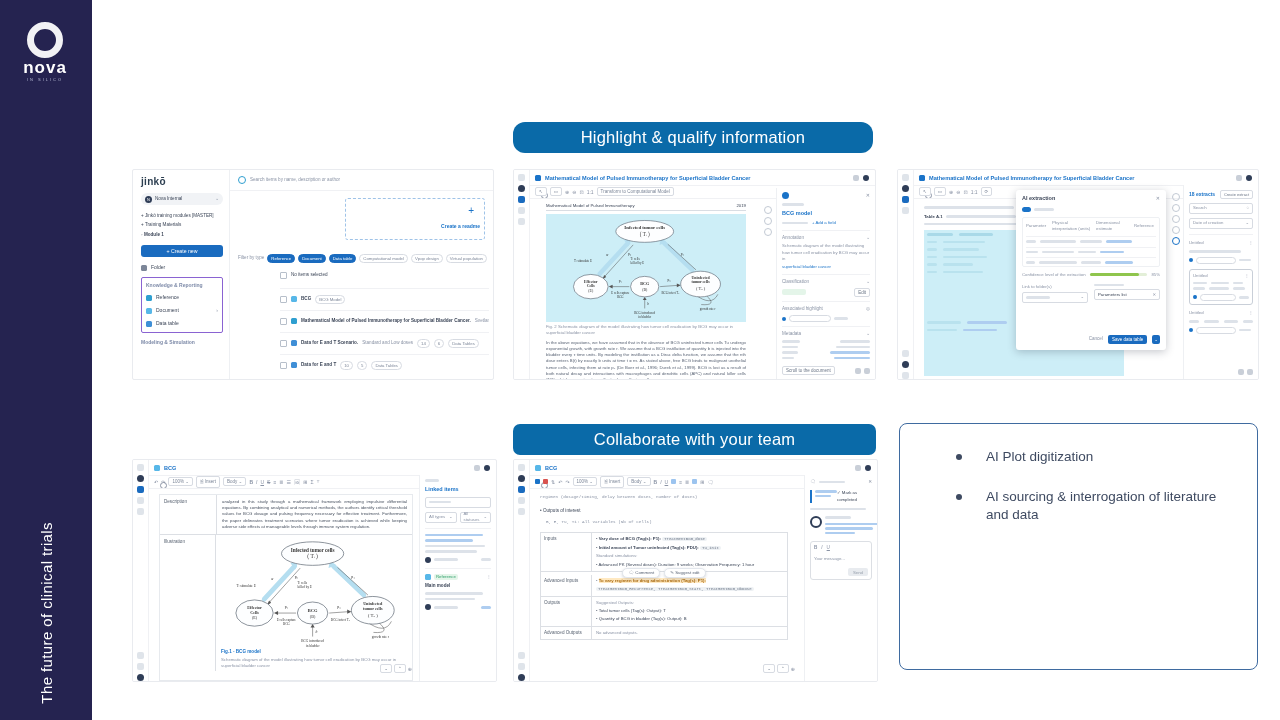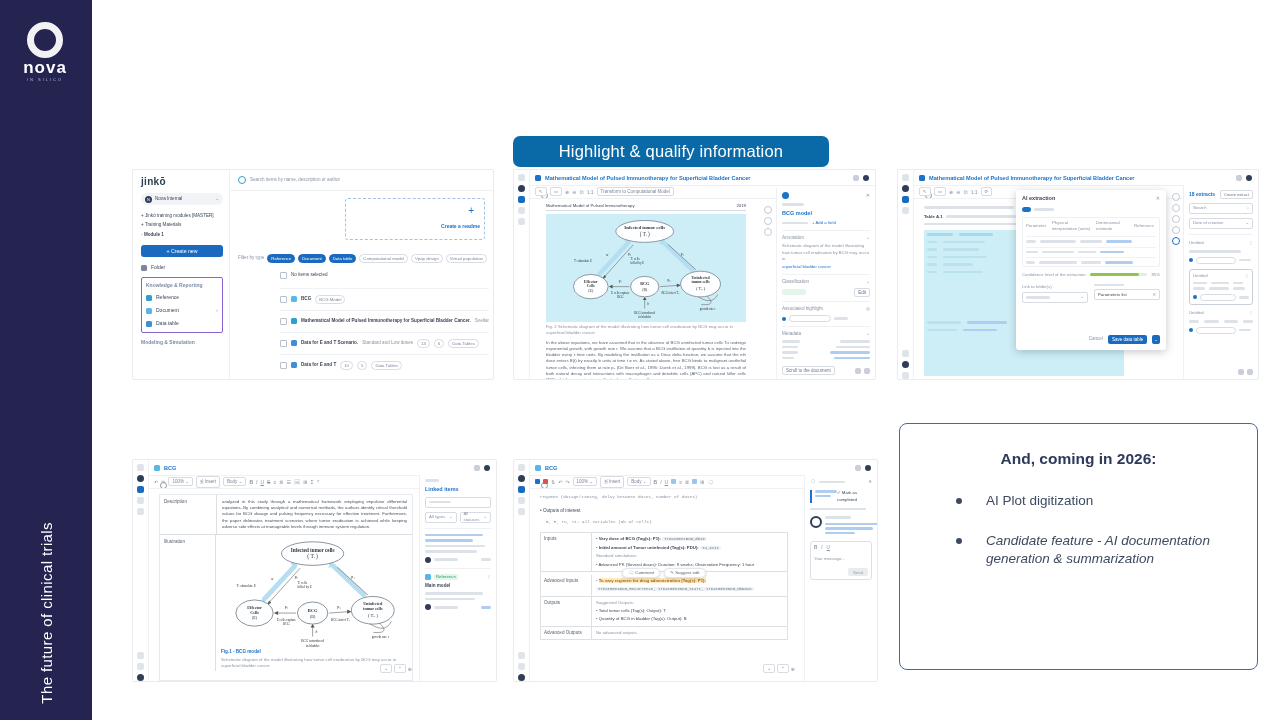--- a/index.html
+++ b/index.html
@@ -92,21 +92,21 @@
 <div class="slide">
 
   <aside class="brandbar">
     <div class="ring"></div>
     <div class="brand">nova</div>
     <div class="brandsub">IN SILICO</div>
     <div class="tagline">The future of clinical trials</div>
   </aside>
 
 
-  <div class="phead" style="left:513px;top:136px;width:316px;">Highlight &amp; qualify information</div>
+  <div class="phead" style="left:513px;top:122px;width:360px;border-radius:12px;">Highlight &amp; qualify information</div>
 
   <div class="shot" style="left:132px;top:169px;width:360px;height:209px;">
     <div class="p1side">
       <div class="jlogo">jinkō</div>
       <div class="wspill">
         <span class="wsdot">N</span>
         <span class="t45 dk" style="flex:1;">Nova Internal</span>
         <span class="t45 gy">⌄</span>
       </div>
       <div style="margin-top:8px;">
@@ -559,20 +559,21 @@
             <span class="sk" style="width:12px;"></span>
           </div>
       </div>
       <div class="fx" style="position:absolute;right:5px;bottom:4px;gap:3px;">
         <span class="mico"></span>
         <span class="mico"></span>
       </div>
     </div>
   </div>
 
+  <div class="phead" style="left:513px;top:424px;width:363px;">Collaborate with your team</div>
 
   <div class="shot" style="left:132px;top:459px;width:363px;height:221px;">
     <div class="rail">
       <span class="ric"></span>
       <span class="ric dark"></span>
       <span class="ric ring"></span>
       <span class="ric active"></span>
       <span class="ric"></span>
       <span class="ric"></span>
       <span class="railspace"></span>
@@ -836,20 +837,19 @@
         </div>
         <div class="t4 gy" style="margin-top:4px;">Your message...</div>
         <div class="fx" style="justify-content:flex-end;margin-top:6px;">
           <span style="background:#e8ebef;color:#98a1ad;border-radius:2px;font-size:4.3px;padding:1.5px 5px;">Send</span>
         </div>
       </div>
     </div>
   </div>
 
   <div class="coming">
-    <h3>And, coming in 2026:</h3>
     <ul>
       <li>AI Plot digitization</li>
-      <li class="it">Candidate feature - AI documentation generation &amp; summarization</li>
+      <li>AI sourcing &amp; interrogation of literature and data</li>
     </ul>
   </div>
 
 </div>
 
 </body></html>

